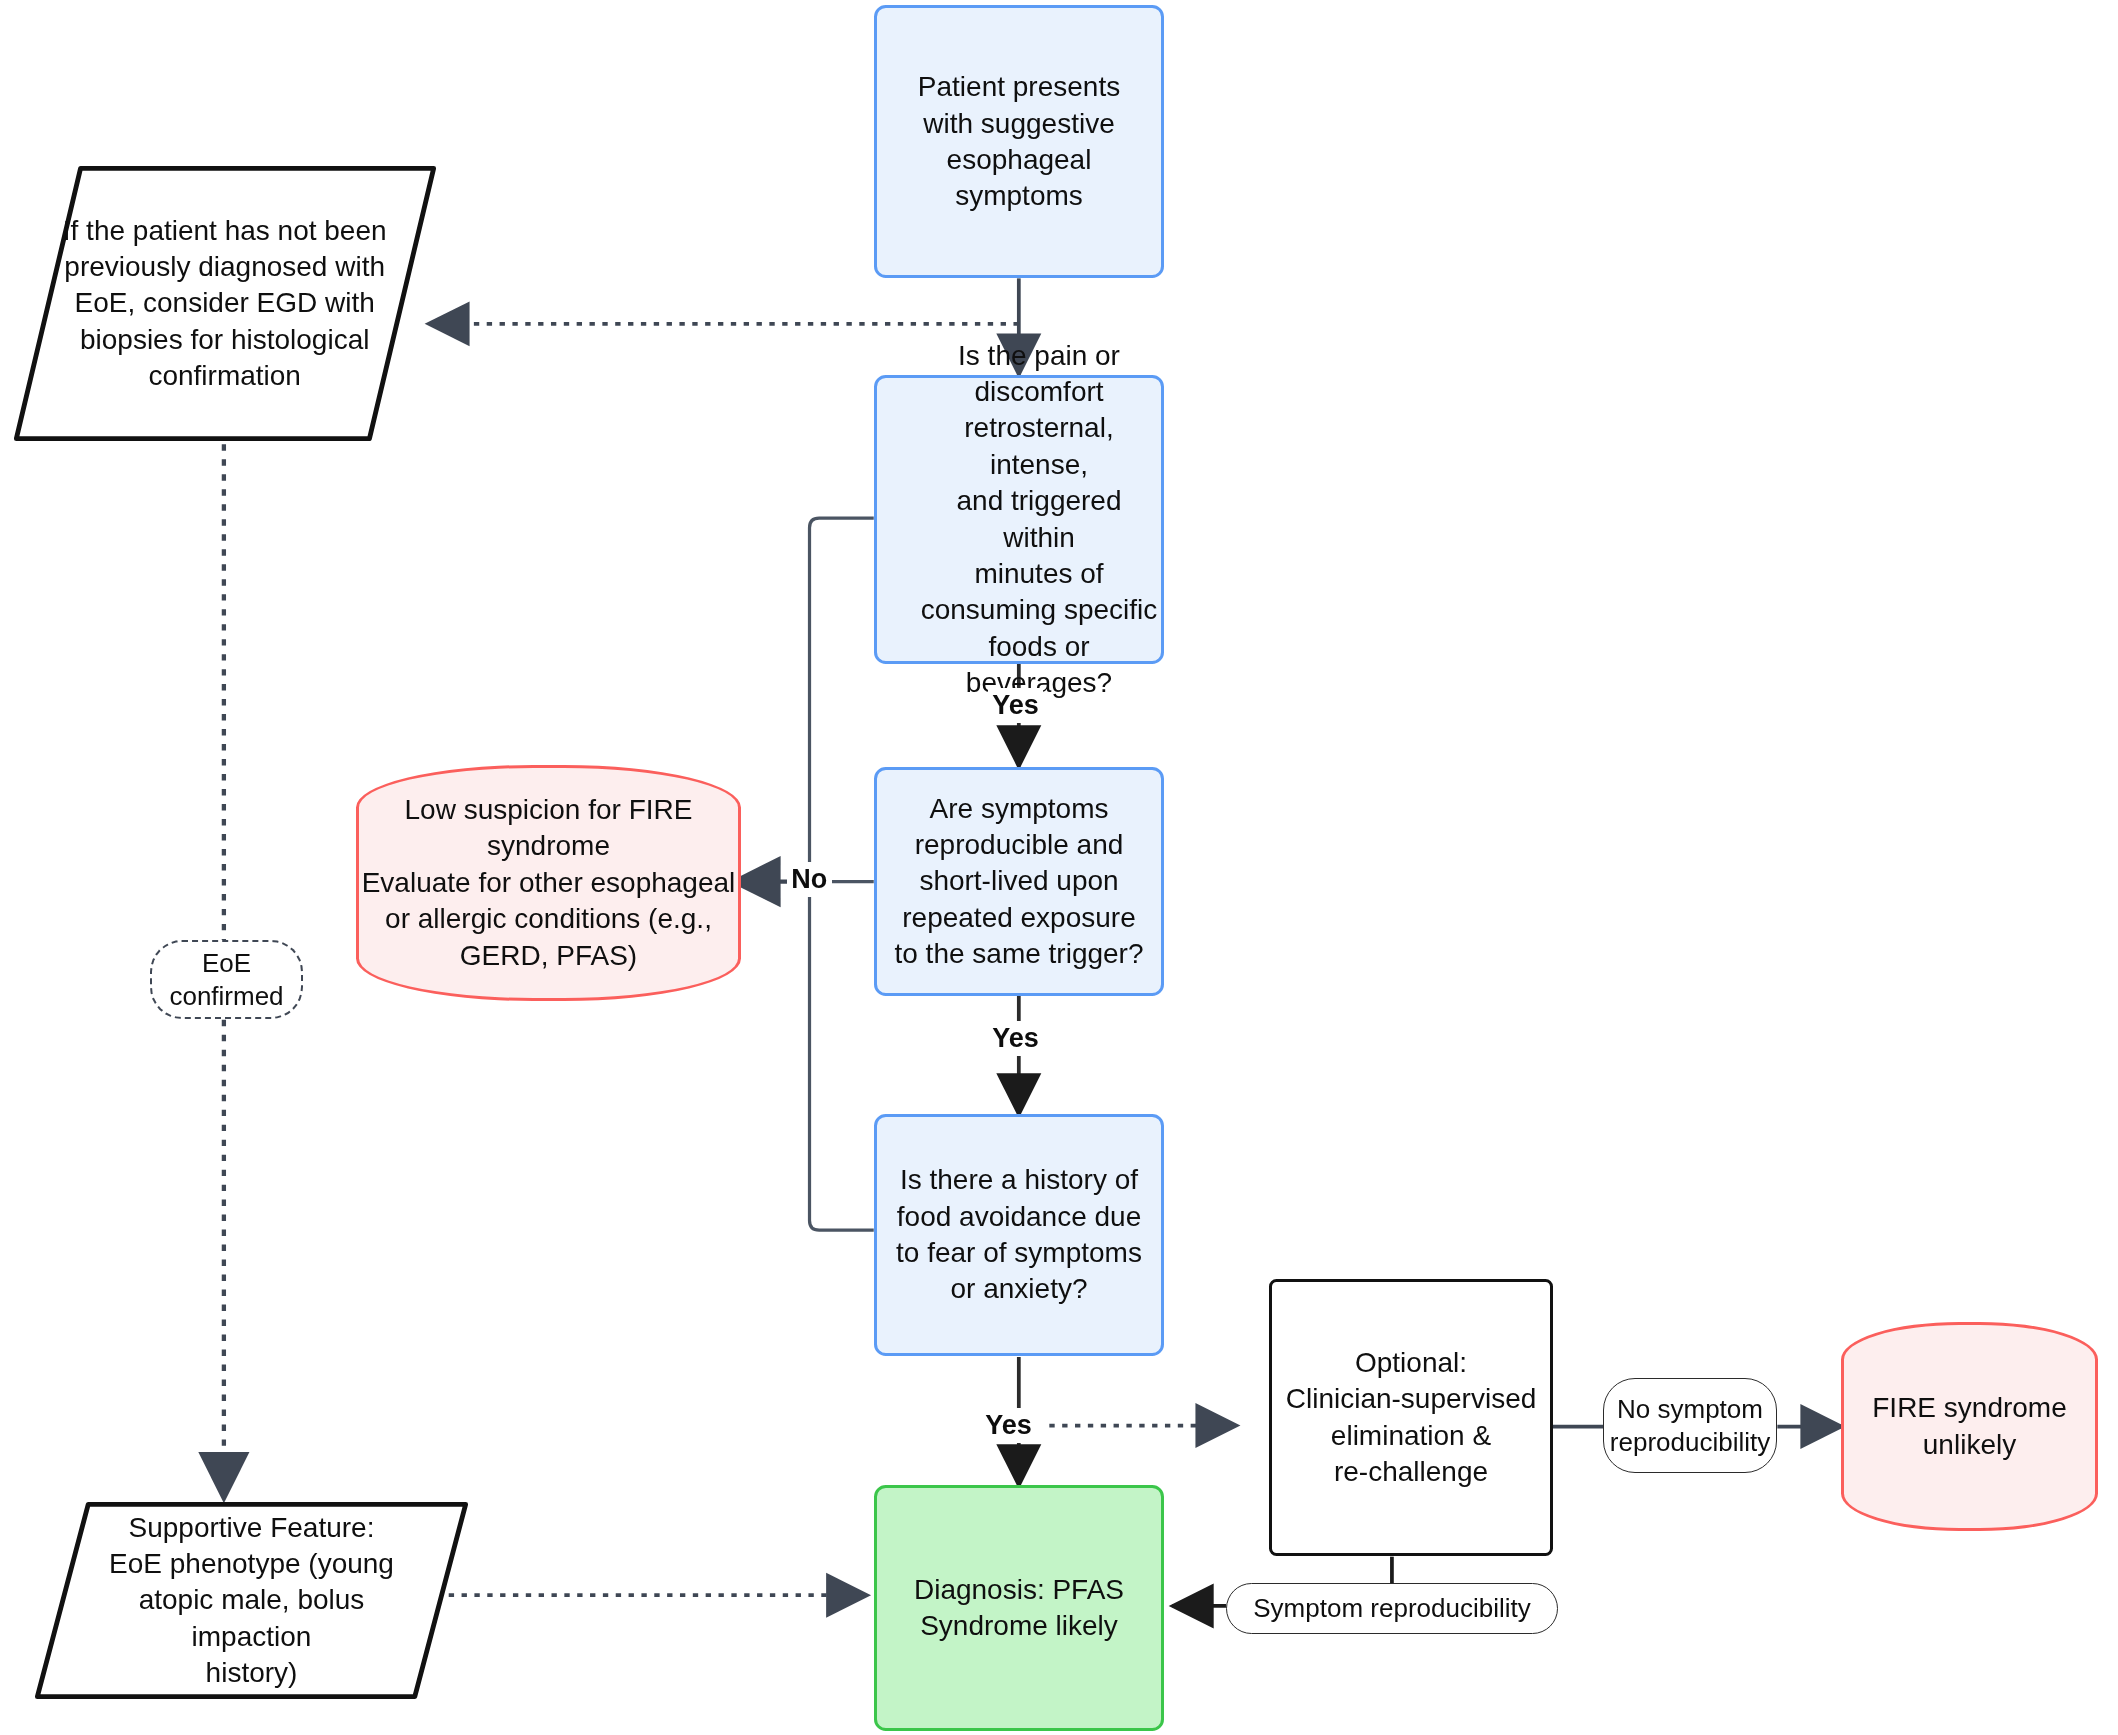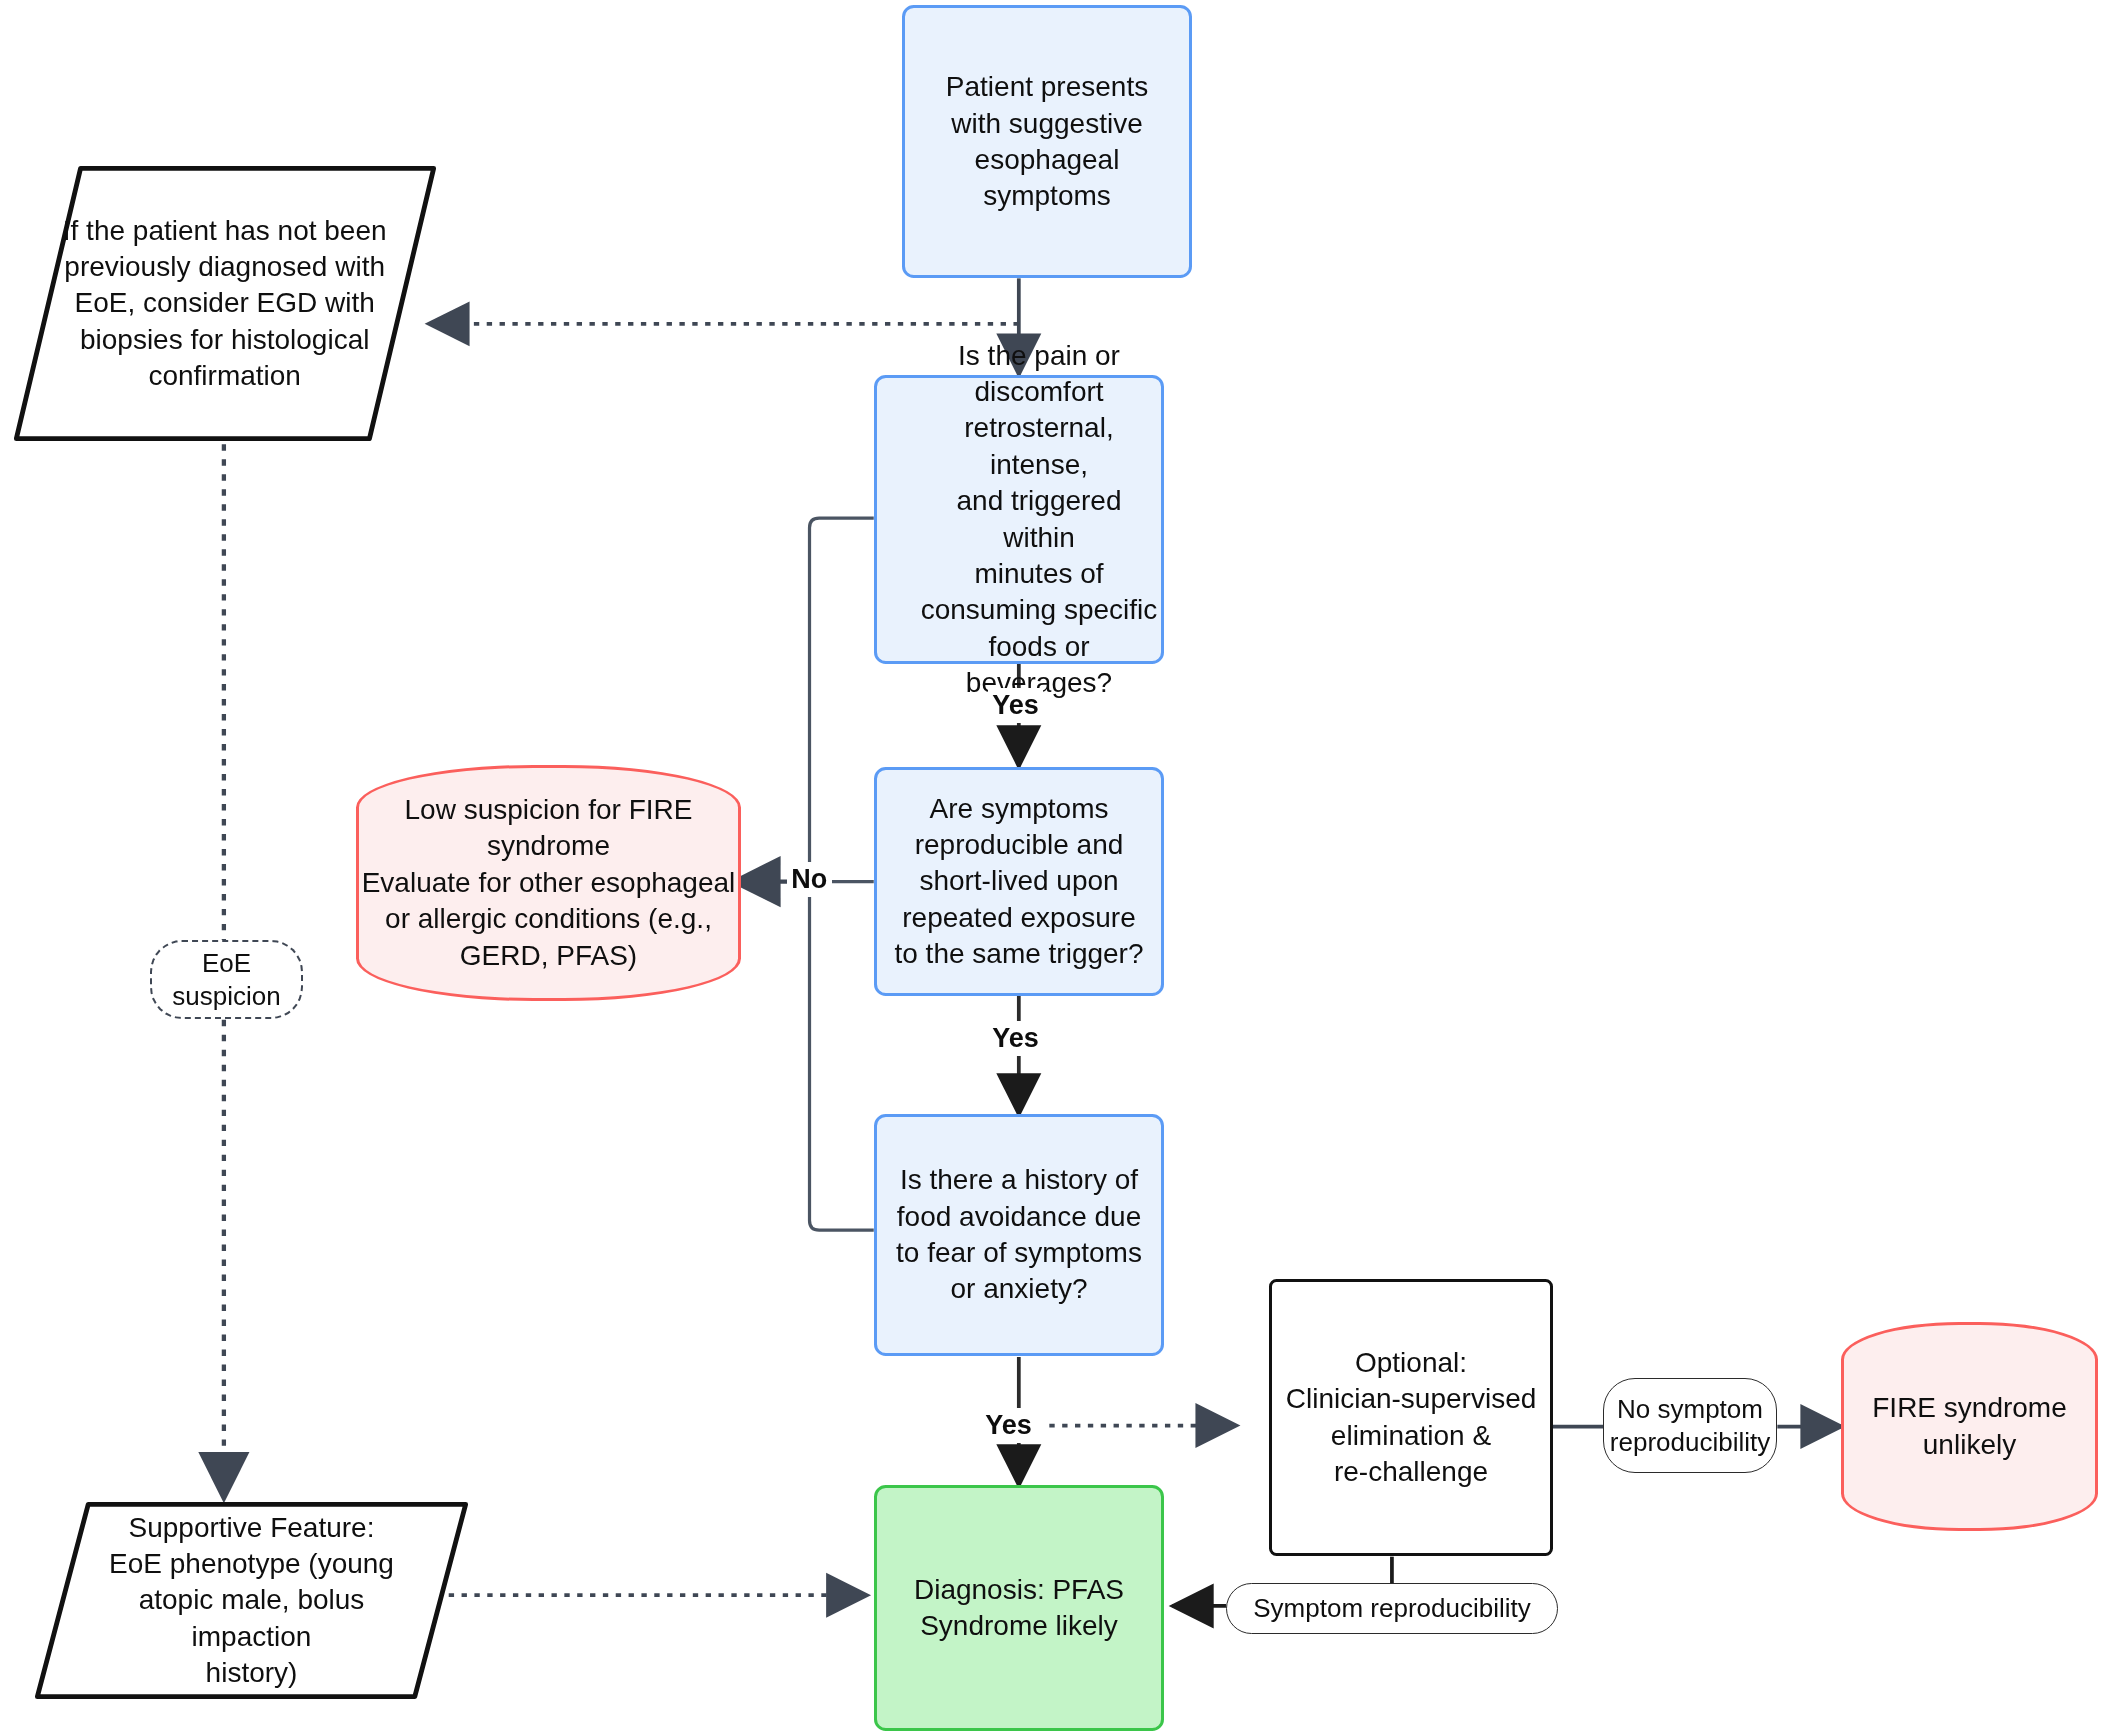--- a/index.html
+++ b/index.html
@@ -147,21 +147,21 @@
 
     <path d="M1960,2663 L2310,2663" stroke="#3f4754" stroke-width="7" fill="none" stroke-dasharray="10 14" marker-end="url(#arrowSolid)"></path>
 
     <line x1="2900" y1="2665" x2="2995" y2="2665" stroke="#3f4754" stroke-width="7"></line>
     <line x1="3320" y1="2665" x2="3440" y2="2665" stroke="#3f4754" stroke-width="7" marker-end="url(#arrowSolid)"></line>
 
     <path d="M2600,2908 L2600,2960" stroke="#1b1b1b" stroke-width="7" fill="none"></path>
     <line x1="2290" y1="3000" x2="2190" y2="3000" stroke="#1b1b1b" stroke-width="7" marker-end="url(#arrowBlack)"></line>
   </svg>
 
-  <div class="node node-blue" style="left:874px; top:5.4px; width:290px; height:273px;margin-left:28px;">Patient presents
+  <div class="node node-blue" style="left:874px; top:5.4px; width:290px; height:273px;">Patient presents
 with suggestive
 esophageal
 symptoms</div>
 
   <div class="node node-para" style="left:10.7px; top:163px; width:428px; height:281px;">
     <svg class="para-shape" viewBox="0 0 800 525" preserveAspectRatio="none">
       <path d="M130,10 L790,10 L670,515 L10,515 Z" fill="#ffffff" stroke="#111111" stroke-width="9" stroke-linejoin="round"></path>
     </svg>
     <span class="para-text">If the patient has not been
 previously diagnosed with
@@ -218,21 +218,21 @@
 
   <div class="edge-label" style="left:988px; top:688px;">Yes</div>
 
   <div class="edge-label" style="left:988px; top:1021px;">Yes</div>
 
   <div class="edge-label" style="left:981px; top:1408px;">Yes</div>
 
   <div class="edge-label" style="left:787px; top:862px;">No</div>
 
   <div class="pill-label pill-dashed" style="left:150px; top:940px; width:153px; height:79px;">EoE
-suspicion</div>
+confirmed</div>
 
   <div class="pill-label pill-solid" style="left:1603px; top:1378px; width:174px; height:95px;">No symptom
 reproducibility</div>
 
   <div class="pill-label pill-solid" style="left:1226px; top:1583px; width:332px; height:51px;">Symptom reproducibility</div>
 
 </div>
 
 
 </body></html>

